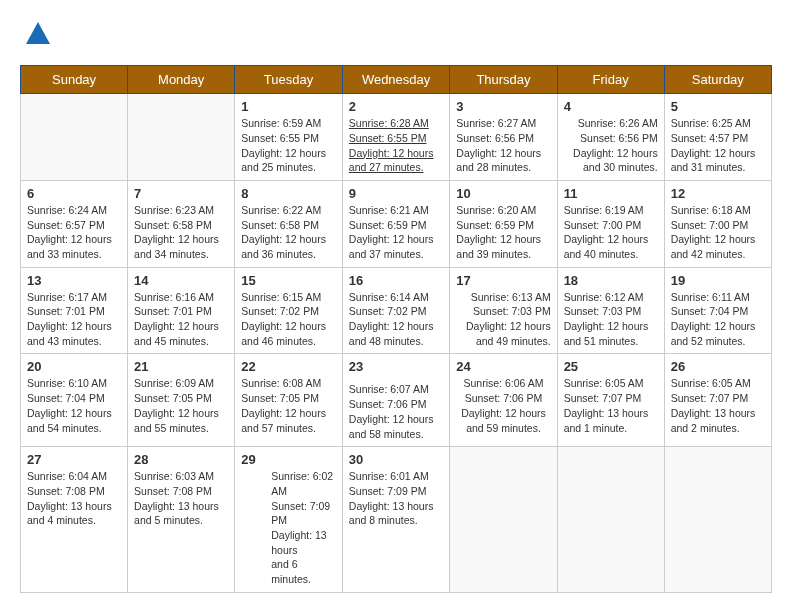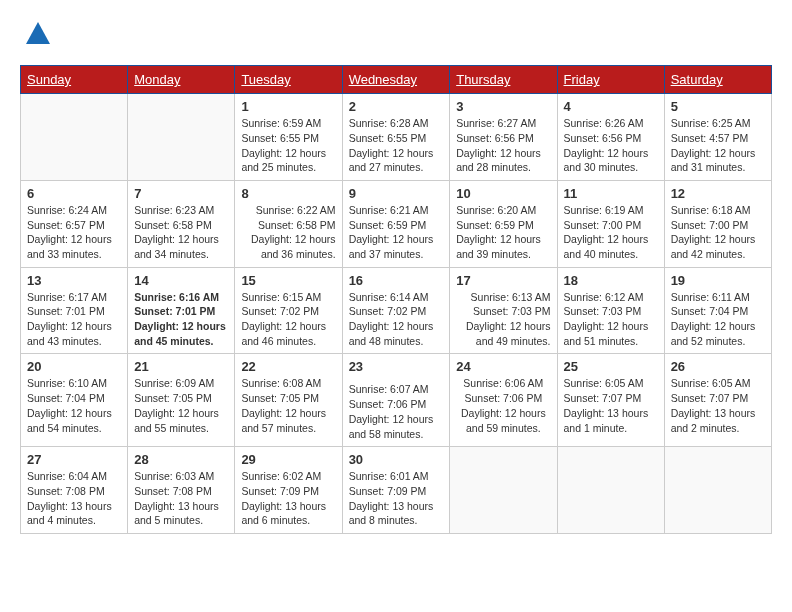--- a/index.html
+++ b/index.html
@@ -42,28 +42,27 @@
     .location {
       font-size: 16px;
       color: #444;
     }
     table {
       width: 100%;
       border-collapse: collapse;
       font-size: 11px;
     }
     thead th {
-      background-color: #b91c1c;
+      background-color: #a16207;
       color: #fff;
       padding: 6px 6px;
-      text-align: left;
+      text-align: center;
       font-size: 13px;
       font-weight: normal;
       border: 1px solid #1a4f99;
-      text-decoration: underline;
     }
     td {
       border: 1px solid #ccc;
       vertical-align: top;
       padding: 5px 6px;
       width: 108px;
       min-height: 80px;
       height: 85px;
       color: #333;
     }
@@ -122,35 +121,35 @@
         <td class="empty"></td>
         <td>
           <span class="day-num">1</span>
           <div class="day-detail" style="white-space: pre-line;">Sunrise: 6:59 AM
 Sunset: 6:55 PM
 Daylight: 12 hours
 and 25 minutes.</div>
         </td>
         <td>
           <span class="day-num">2</span>
-          <div class="day-detail" style="white-space: pre-line;">Sunrise: 6:28 AM
+          <div class="day-detail" style="white-space: pre-line; text-decoration: underline;">Sunrise: 6:28 AM
 Sunset: 6:55 PM
 Daylight: 12 hours
 and 27 minutes.</div>
         </td>
         <td>
           <span class="day-num">3</span>
           <div class="day-detail" style="white-space: pre-line;">Sunrise: 6:27 AM
 Sunset: 6:56 PM
 Daylight: 12 hours
 and 28 minutes.</div>
         </td>
         <td>
           <span class="day-num">4</span>
-          <div class="day-detail" style="white-space: pre-line;">Sunrise: 6:26 AM
+          <div class="day-detail" style="white-space: pre-line; text-align: right;">Sunrise: 6:26 AM
 Sunset: 6:56 PM
 Daylight: 12 hours
 and 30 minutes.</div>
         </td>
         <td>
           <span class="day-num">5</span>
           <div class="day-detail" style="white-space: pre-line;">Sunrise: 6:25 AM
 Sunset: 4:57 PM
 Daylight: 12 hours
 and 31 minutes.</div>
@@ -166,21 +165,21 @@
         </td>
         <td>
           <span class="day-num">7</span>
           <div class="day-detail" style="white-space: pre-line;">Sunrise: 6:23 AM
 Sunset: 6:58 PM
 Daylight: 12 hours
 and 34 minutes.</div>
         </td>
         <td>
           <span class="day-num">8</span>
-          <div class="day-detail" style="white-space: pre-line; text-align: right;">Sunrise: 6:22 AM
+          <div class="day-detail" style="white-space: pre-line;">Sunrise: 6:22 AM
 Sunset: 6:58 PM
 Daylight: 12 hours
 and 36 minutes.</div>
         </td>
         <td>
           <span class="day-num">9</span>
           <div class="day-detail" style="white-space: pre-line;">Sunrise: 6:21 AM
 Sunset: 6:59 PM
 Daylight: 12 hours
 and 37 minutes.</div>
@@ -210,21 +209,21 @@
       <tr>
         <td>
           <span class="day-num">13</span>
           <div class="day-detail" style="white-space: pre-line;">Sunrise: 6:17 AM
 Sunset: 7:01 PM
 Daylight: 12 hours
 and 43 minutes.</div>
         </td>
         <td>
           <span class="day-num">14</span>
-          <div class="day-detail" style="white-space: pre-line; font-weight: bold;">Sunrise: 6:16 AM
+          <div class="day-detail" style="white-space: pre-line;">Sunrise: 6:16 AM
 Sunset: 7:01 PM
 Daylight: 12 hours
 and 45 minutes.</div>
         </td>
         <td>
           <span class="day-num">15</span>
           <div class="day-detail" style="white-space: pre-line;">Sunrise: 6:15 AM
 Sunset: 7:02 PM
 Daylight: 12 hours
 and 46 minutes.</div>
@@ -319,21 +318,21 @@
         </td>
         <td>
           <span class="day-num">28</span>
           <div class="day-detail" style="white-space: pre-line;">Sunrise: 6:03 AM
 Sunset: 7:08 PM
 Daylight: 13 hours
 and 5 minutes.</div>
         </td>
         <td>
           <span class="day-num">29</span>
-          <div class="day-detail" style="white-space: pre-line;">Sunrise: 6:02 AM
+          <div class="day-detail" style="white-space: pre-line; margin-left: 30px;">Sunrise: 6:02 AM
 Sunset: 7:09 PM
 Daylight: 13 hours
 and 6 minutes.</div>
         </td>
         <td>
           <span class="day-num">30</span>
           <div class="day-detail" style="white-space: pre-line;">Sunrise: 6:01 AM
 Sunset: 7:09 PM
 Daylight: 13 hours
 and 8 minutes.</div>

